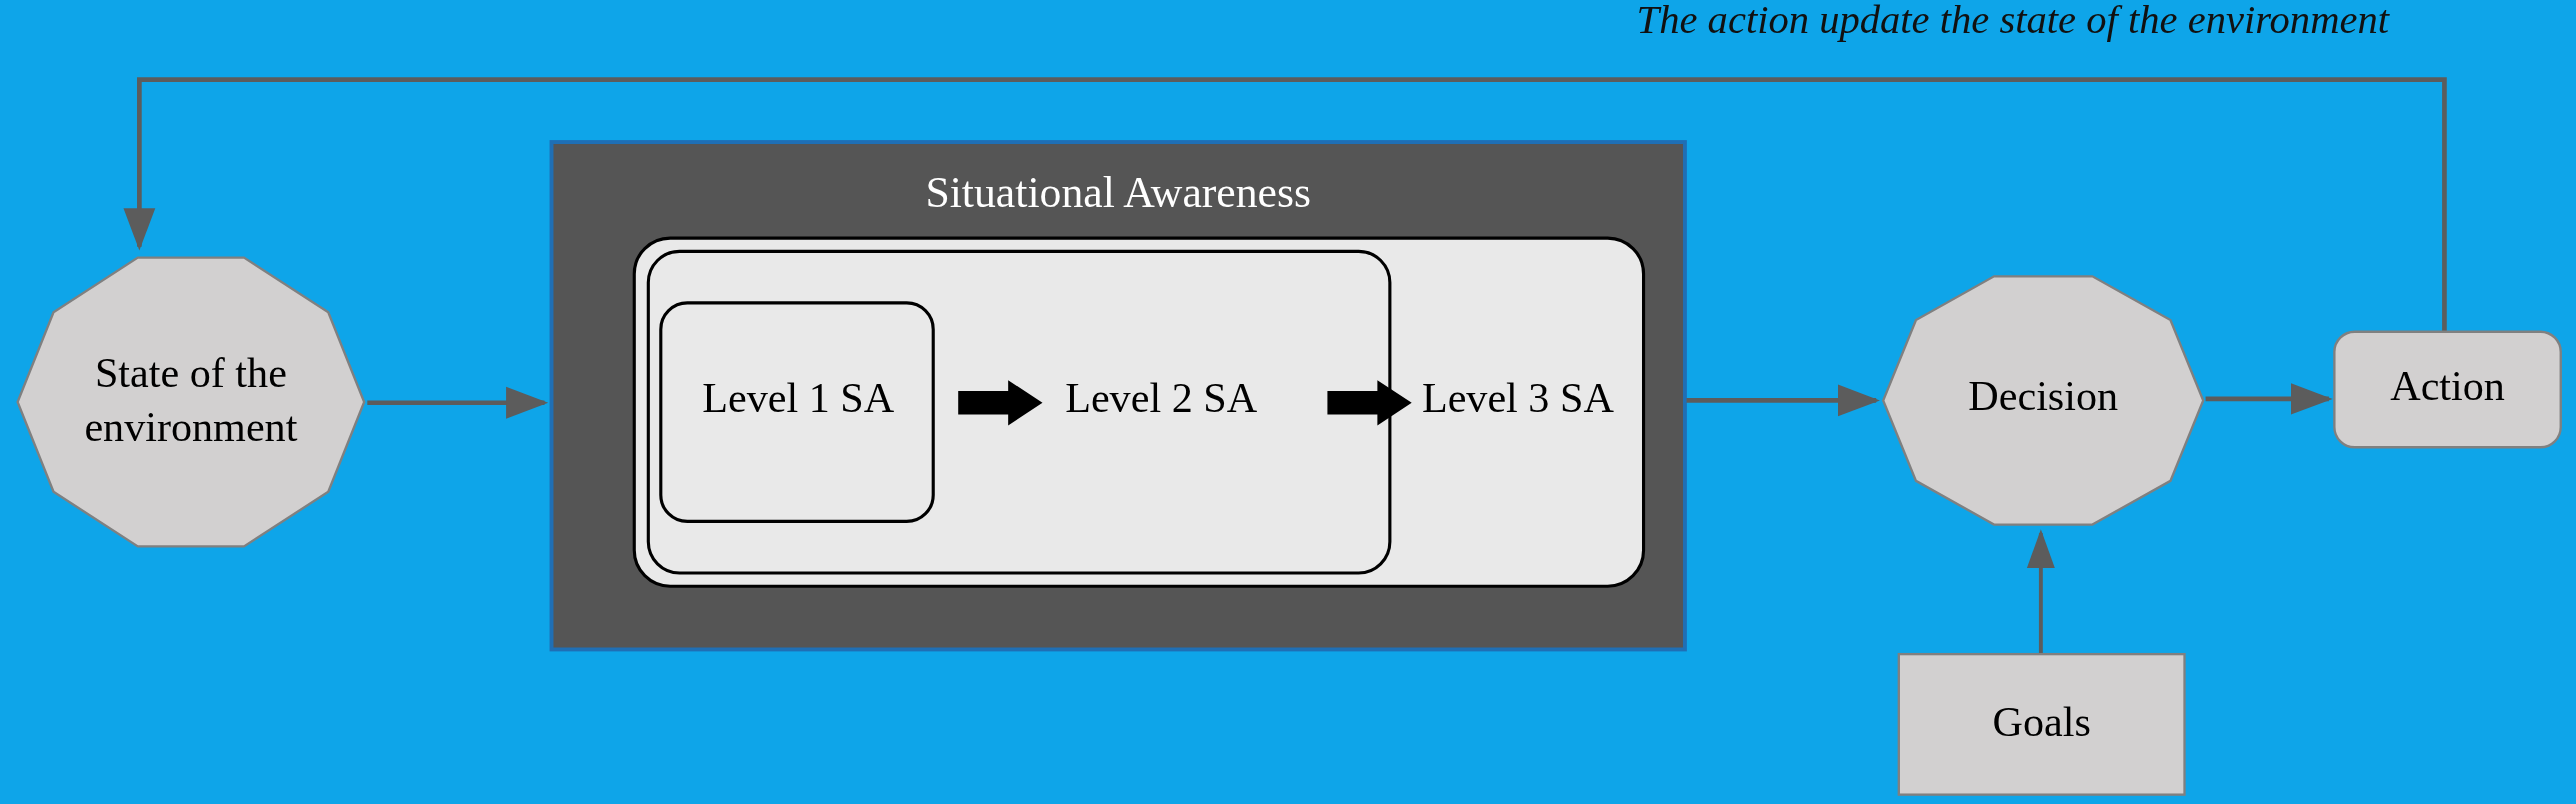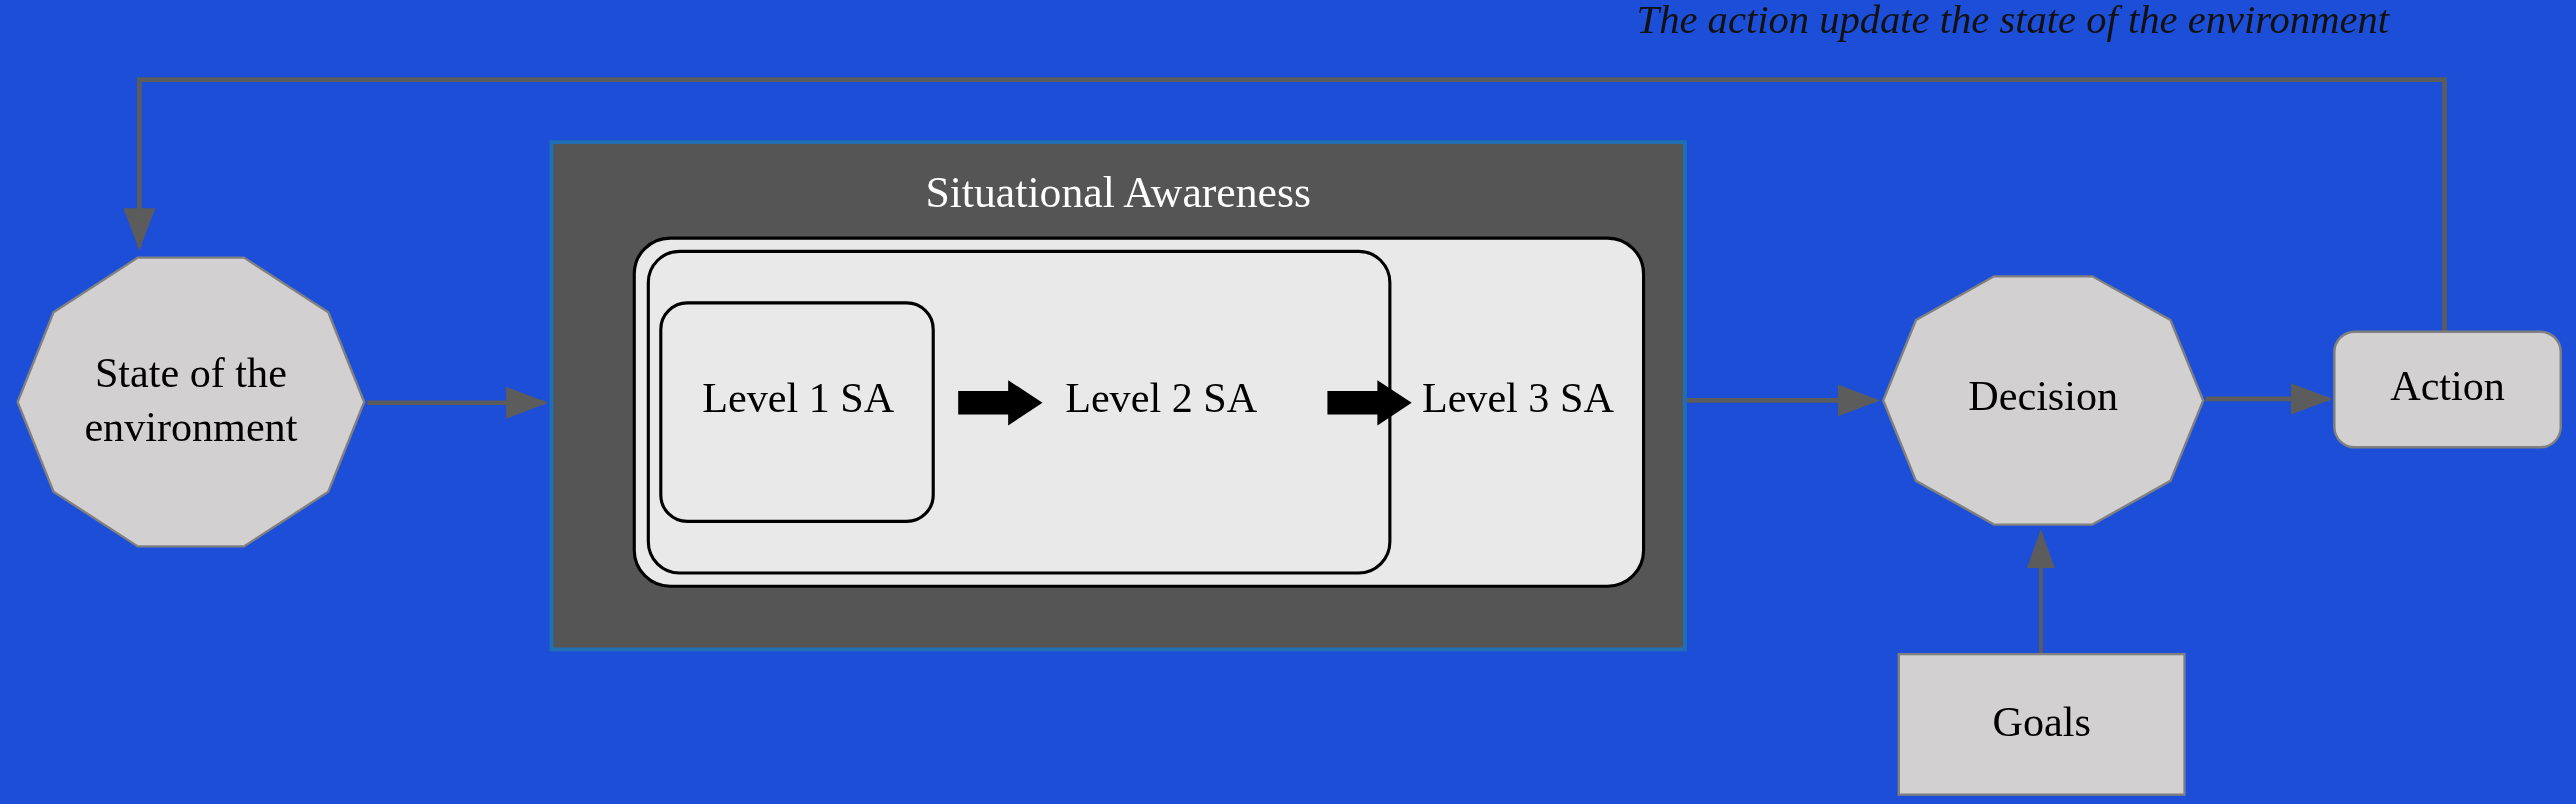--- a/index.html
+++ b/index.html
@@ -10,21 +10,21 @@
   body {
     width: 2576px;
     height: 804px;
     overflow: hidden;
     font-family: "Liberation Serif", "DejaVu Serif", serif;
   }
   #diagram-root {
     position: relative;
     width: 2576px;
     height: 804px;
-    background: #1d4ed8;
+    background: #0ea5e9;
   }
   svg.diagram-canvas {
     position: absolute;
     top: 0;
     left: 0;
     width: 2576px;
     height: 804px;
     display: block;
   }
   .node-label {

